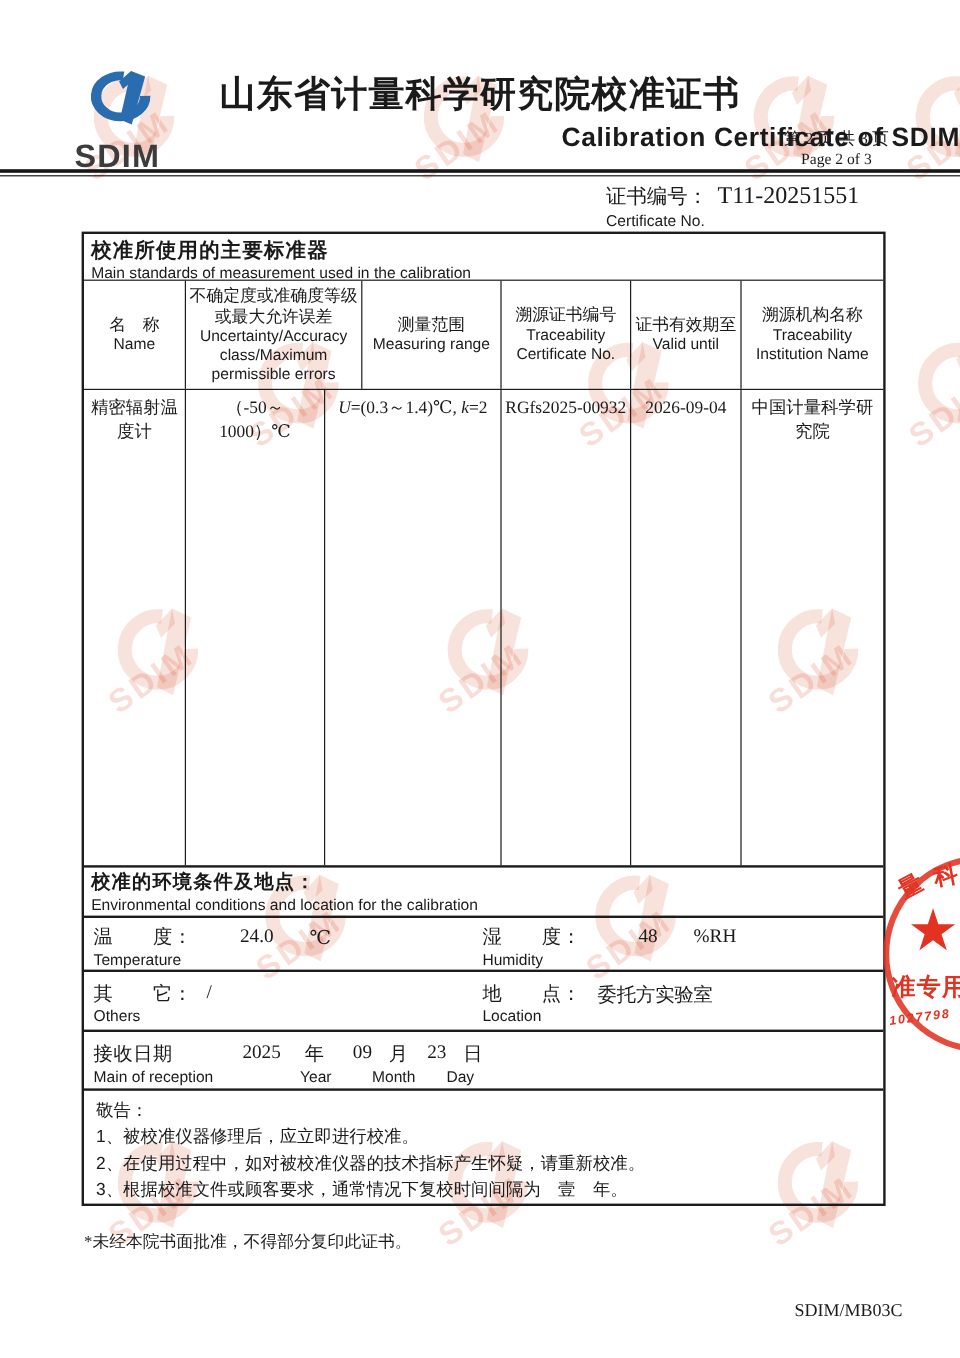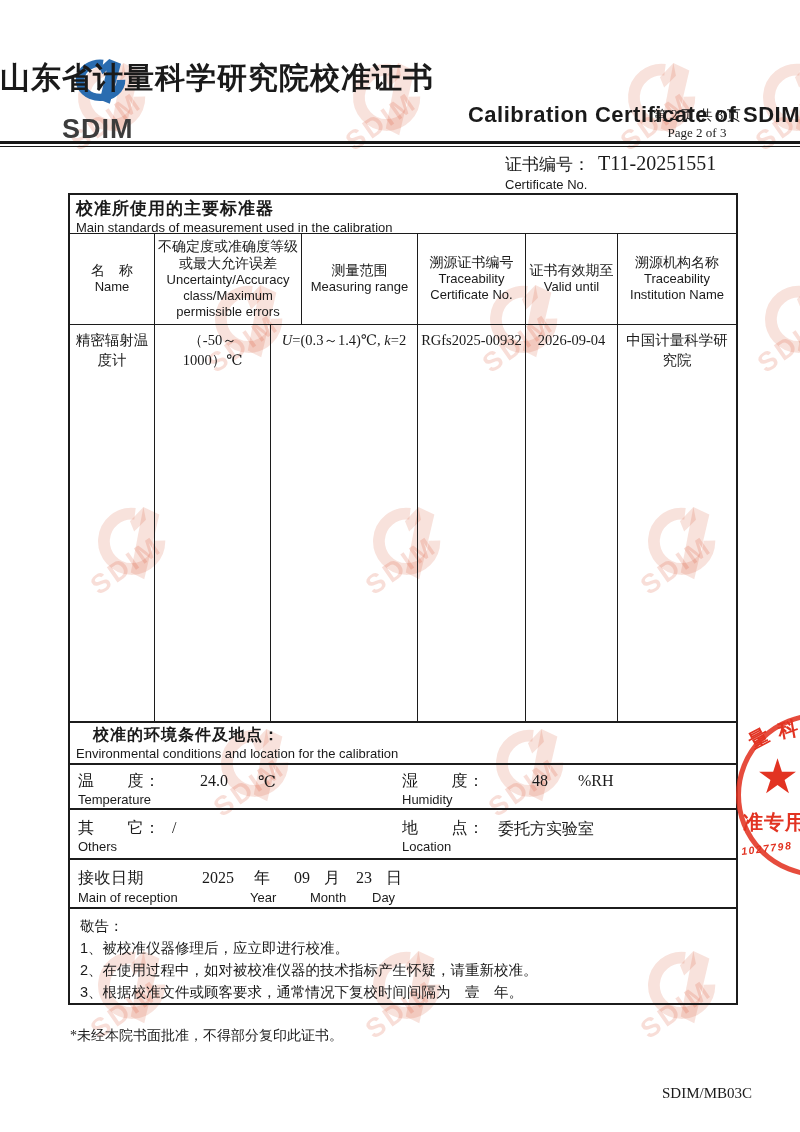--- a/index.html
+++ b/index.html
@@ -19,21 +19,21 @@
     font-weight:bold; font-size:27px; letter-spacing:3px;
     transform:rotate(-35deg); transform-origin:left top;
     color:rgba(214,74,38,0.18);
   }
   
   .content { position:absolute; inset:0; z-index:1; }
   .logo-block { position:absolute; left:62px; top:56px; width:120px; text-align:left; }
   .logo-svg { margin-left:10px; color:#2a6cb0; }
   .logo-word { display:block; font-size:27px; font-weight:800; letter-spacing:1px; color:#3c3c3c; margin-top:2px; }
   .title-cn {
-    position:absolute; left:0; top:58px; width:100%; 
+    position:absolute; left:0; top:58px; width:100%; text-align:center;
     font-family:"Liberation Serif","DejaVu Serif",serif;
     font-size:30px; font-weight:bold; letter-spacing:1px;
   }
   .title-en {
     position:absolute; left:0; top:102px; width:100%; text-align:right;
     font-size:22px; font-weight:bold; letter-spacing:0.5px;
   }
   .page-info { position:absolute; left:632px; top:95px; width:130px; text-align:center;
     font-family:"Liberation Serif","DejaVu Serif",serif; }
   .page-info .l1 { font-size:14px;margin-top:12px; }
@@ -59,21 +59,21 @@
   .c1 { width:85px; } .c2 { width:116px; } .c3 { width:147px; }
   .c4 { width:108px; } .c5 { width:92px; } .c6 { flex:1; }
   .row-data { height:404px; border-bottom:2px solid #1c1c1c; display:flex; }
   .dcell { border-right:1px solid #1c1c1c; padding-top:5px; text-align:center;
     font-family:"Liberation Serif","DejaVu Serif",serif; font-size:14.5px; line-height:20px;
     white-space:pre-line; }
   .dcell:last-child { border-right:none; }
   .dcell i { font-style:italic; }
   
   .row-envtitle { height:42px; border-bottom:2px solid #1c1c1c; padding:2px 6px 0 6px; }
-  .env-cn { font-size:16px; font-weight:600; letter-spacing:1px;margin-left:17px; }
+  .env-cn { font-size:16px; font-weight:600; letter-spacing:1px; }
   .env-en { font-size:13px; }
   .frow { position:relative; border-bottom:2px solid #1c1c1c; }
   .row-temp { height:46px; }
   .row-others { height:50px; }
   .row-date { height:50px; }
   .row-notice { flex:1; padding:6px 10px 0 10px; border-bottom:none; }
   .frow span { position:absolute; white-space:nowrap; }
   .lab-cn { font-size:16px; letter-spacing:0.5px; }
   .lab-en { font-size:13px; }
   .val-serif { font-family:"Liberation Serif","DejaVu Serif",serif; font-size:16px; }

